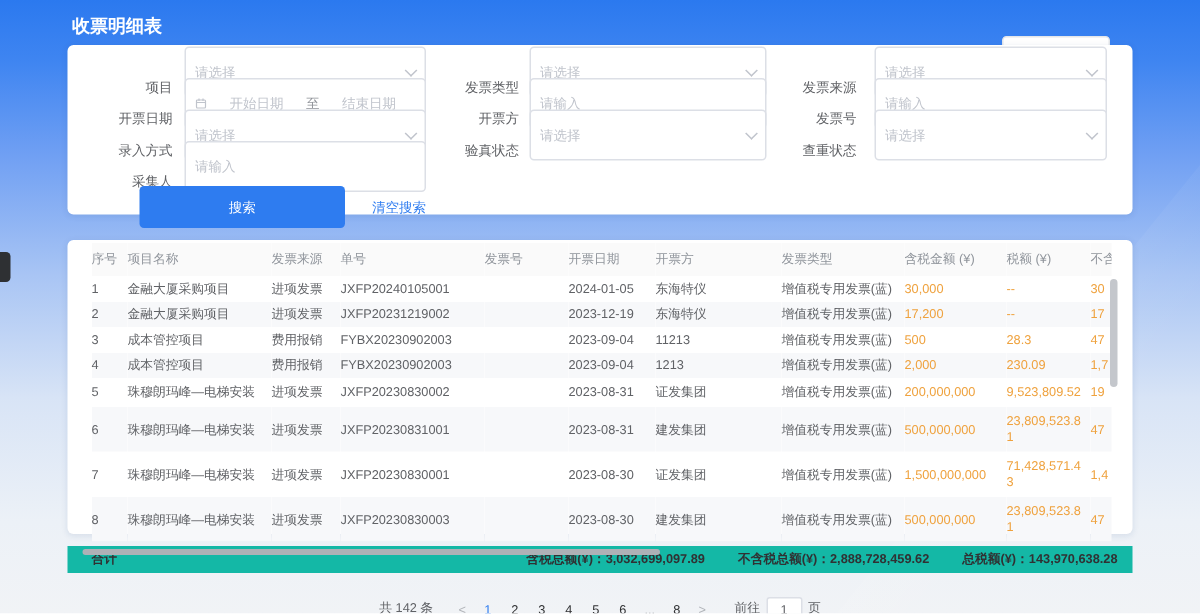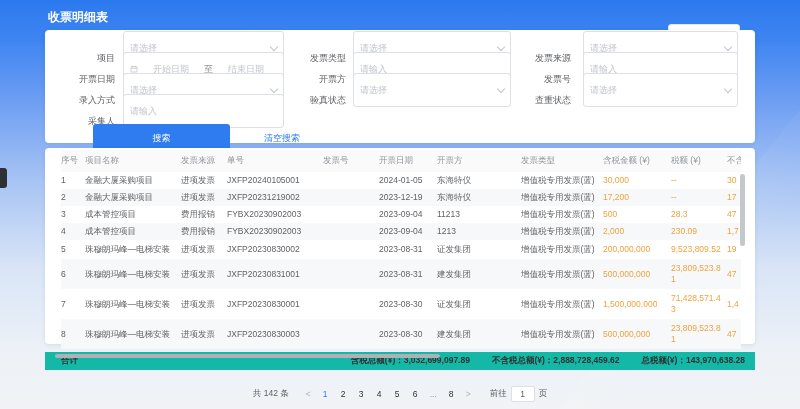--- a/index.html
+++ b/index.html
@@ -29,22 +29,22 @@
     padding:16px 6px;box-sizing:border-box;font-size:9px;color:#c0c4cc;}
   .ffield .ph{color:#c0c4cc;}
   .chev{width:5px;height:5px;border-right:1px solid #c0c4cc;border-bottom:1px solid #c0c4cc;transform:rotate(45deg);margin-left:auto;margin-top:-2px;flex:none;}
   .ffield input{border:none;outline:none;width:100%;font-size:9px;color:#606266;font-family:inherit;padding:0;background:transparent;}
   .ffield input::placeholder{color:#c0c4cc;}
   .date .dinput{flex:1;text-align:center;}
   .date .sep{color:#909399;flex:none;padding:0 2px;}
   .cal-icon{flex:none;margin-right:2px;}
   .search-btn{margin-left:30px;width:137px;height:28px;background:#2e7cf0;color:#fff;border:none;border-radius:3px;
     font-size:9px;font-family:inherit;cursor:pointer;}
-  .clear-link{margin-left:34px;font-size:9px;color:#2e7cf0;cursor:pointer;}
-  .table-card{top:148px;height:196px;padding:2px 0 0 16px;}
+  .clear-link{margin-left:18px;font-size:9px;color:#2e7cf0;cursor:pointer;}
+  .table-card{top:160px;height:196px;padding:2px 0 0 16px;}
   .table-clip{width:680px;overflow:hidden;}
   table{table-layout:fixed;width:740px;border-collapse:collapse;font-size:8.5px;color:#606266;}
   th{font-size:8.5px;color:#8f949b;font-weight:normal;text-align:left;padding:5px 6px 5px 0;background:#fafafa;white-space:nowrap;overflow:hidden;}
   td{padding:3px 6px 3px 0;white-space:nowrap;overflow:hidden;line-height:11px;vertical-align:middle;}
   tbody tr:nth-child(even) td{background:#f7f8fa;}
   td.amount{color:#efa23e;}
   td.wrapcol{white-space:normal;word-break:break-all;}
   tr.tall td{padding-top:4px;padding-bottom:4px;}
   .vbar{position:absolute;left:695px;top:26px;width:5px;height:72px;background:#c4c7cc;border-radius:3px;cursor:pointer;}
   .hbar{position:absolute;left:10px;top:206px;width:385px;height:4px;background:#aeb1b6;border-radius:2px;cursor:pointer;}

